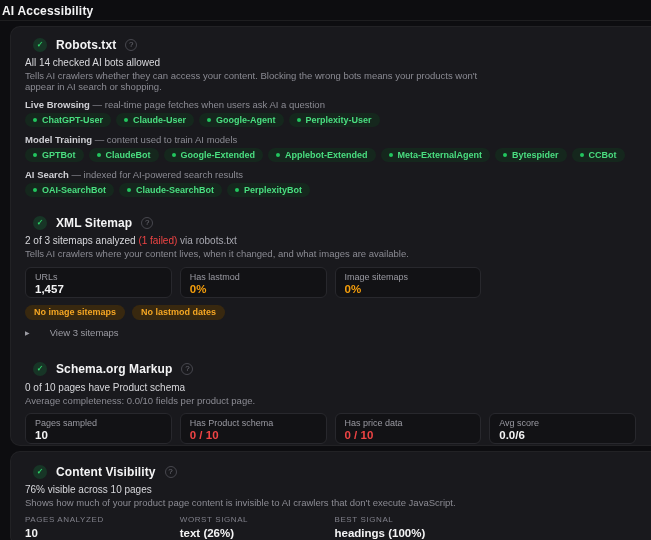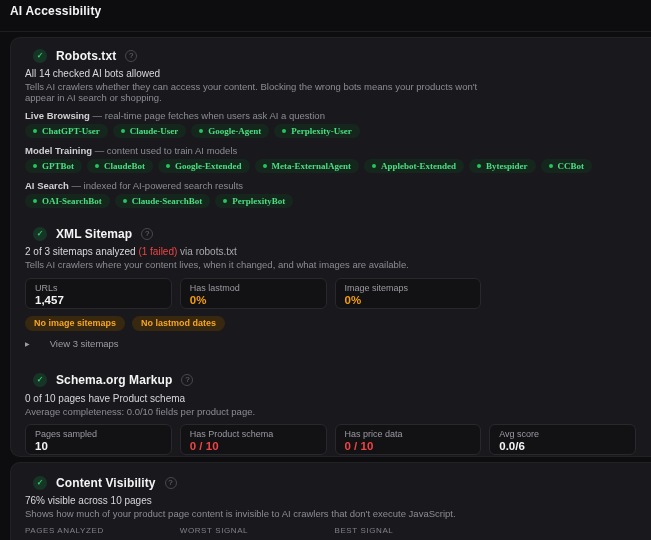--- a/index.html
+++ b/index.html
@@ -4,22 +4,22 @@
 <style>
   * { margin:0; padding:0; box-sizing:border-box; }
   html,body { width:651px; height:540px; overflow:hidden; }
   body {
     background:#0d0d10;
     font-family:"Liberation Sans", sans-serif;
     color:#d8d8dc;
     -webkit-font-smoothing:antialiased;
   }
   .page-header {
-    height:32px;
-    padding:4px 10px 0 10px;
+    height:21px;
+    padding:4px 10px 0 2px;
     border-bottom:1px solid rgba(255,255,255,.07);
   }
   .page-header h1 { font-size:12px; font-weight:bold; color:#f4f4f5; letter-spacing:.2px; }
 
   .card {
     margin-left:10px;
     margin-right:-12px;
     background:#19191d;
     border:1px solid rgba(255,255,255,.04);
     border-radius:10px;
@@ -47,21 +47,21 @@
   .summary { margin-top:5px; font-size:10px; line-height:11px; color:#d8d8dc; }
   .desc { margin-top:3px; font-size:9.5px; line-height:10.5px; color:#8b8b93; max-width:462px; }
 
   .group-label { margin-top:7px; font-size:9.5px; line-height:11px; color:#8b8b93; }
   .group-label b { color:#cfcfd4; font-weight:bold; }
   .pills { margin-top:3px; display:flex; flex-wrap:wrap; gap:5px; }
   .pill {
     display:inline-flex; align-items:center; gap:5px;
     background:#15271d; color:#4ade80;
     font-size:9px; font-weight:bold;
-    padding:2.5px 8px; border-radius:999px; line-height:9px;font-family:Liberation Serif, serif;
+    padding:2.5px 8px; border-radius:999px; line-height:9px;
   }
   .pill .dot { width:4px; height:4px; border-radius:50%; background:#22c55e; display:inline-block; }
 
   .fail-text { color:#ef4444; }
   .muted { color:#a8a8b0; }
 
   .stats { margin-top:7px; display:grid; grid-template-columns:repeat(4,1fr); gap:8px; }
   .stat-box {
     background:#121215; border:1px solid #28282d; border-radius:6px;
     padding:4px 9px; height:31px;
@@ -133,25 +133,25 @@
       <span class="pill">
           <i class="dot"></i>
           <span>ClaudeBot</span>
         </span>
       <span class="pill">
           <i class="dot"></i>
           <span>Google-Extended</span>
         </span>
       <span class="pill">
           <i class="dot"></i>
+          <span>Applebot-Extended</span>
+        </span>
+      <span class="pill">
+          <i class="dot"></i>
           <span>Meta-ExternalAgent</span>
-        </span>
-      <span class="pill">
-          <i class="dot"></i>
-          <span>Applebot-Extended</span>
         </span>
       <span class="pill">
           <i class="dot"></i>
           <span>Bytespider</span>
         </span>
       <span class="pill">
           <i class="dot"></i>
           <span>CCBot</span>
         </span>
     </div>

